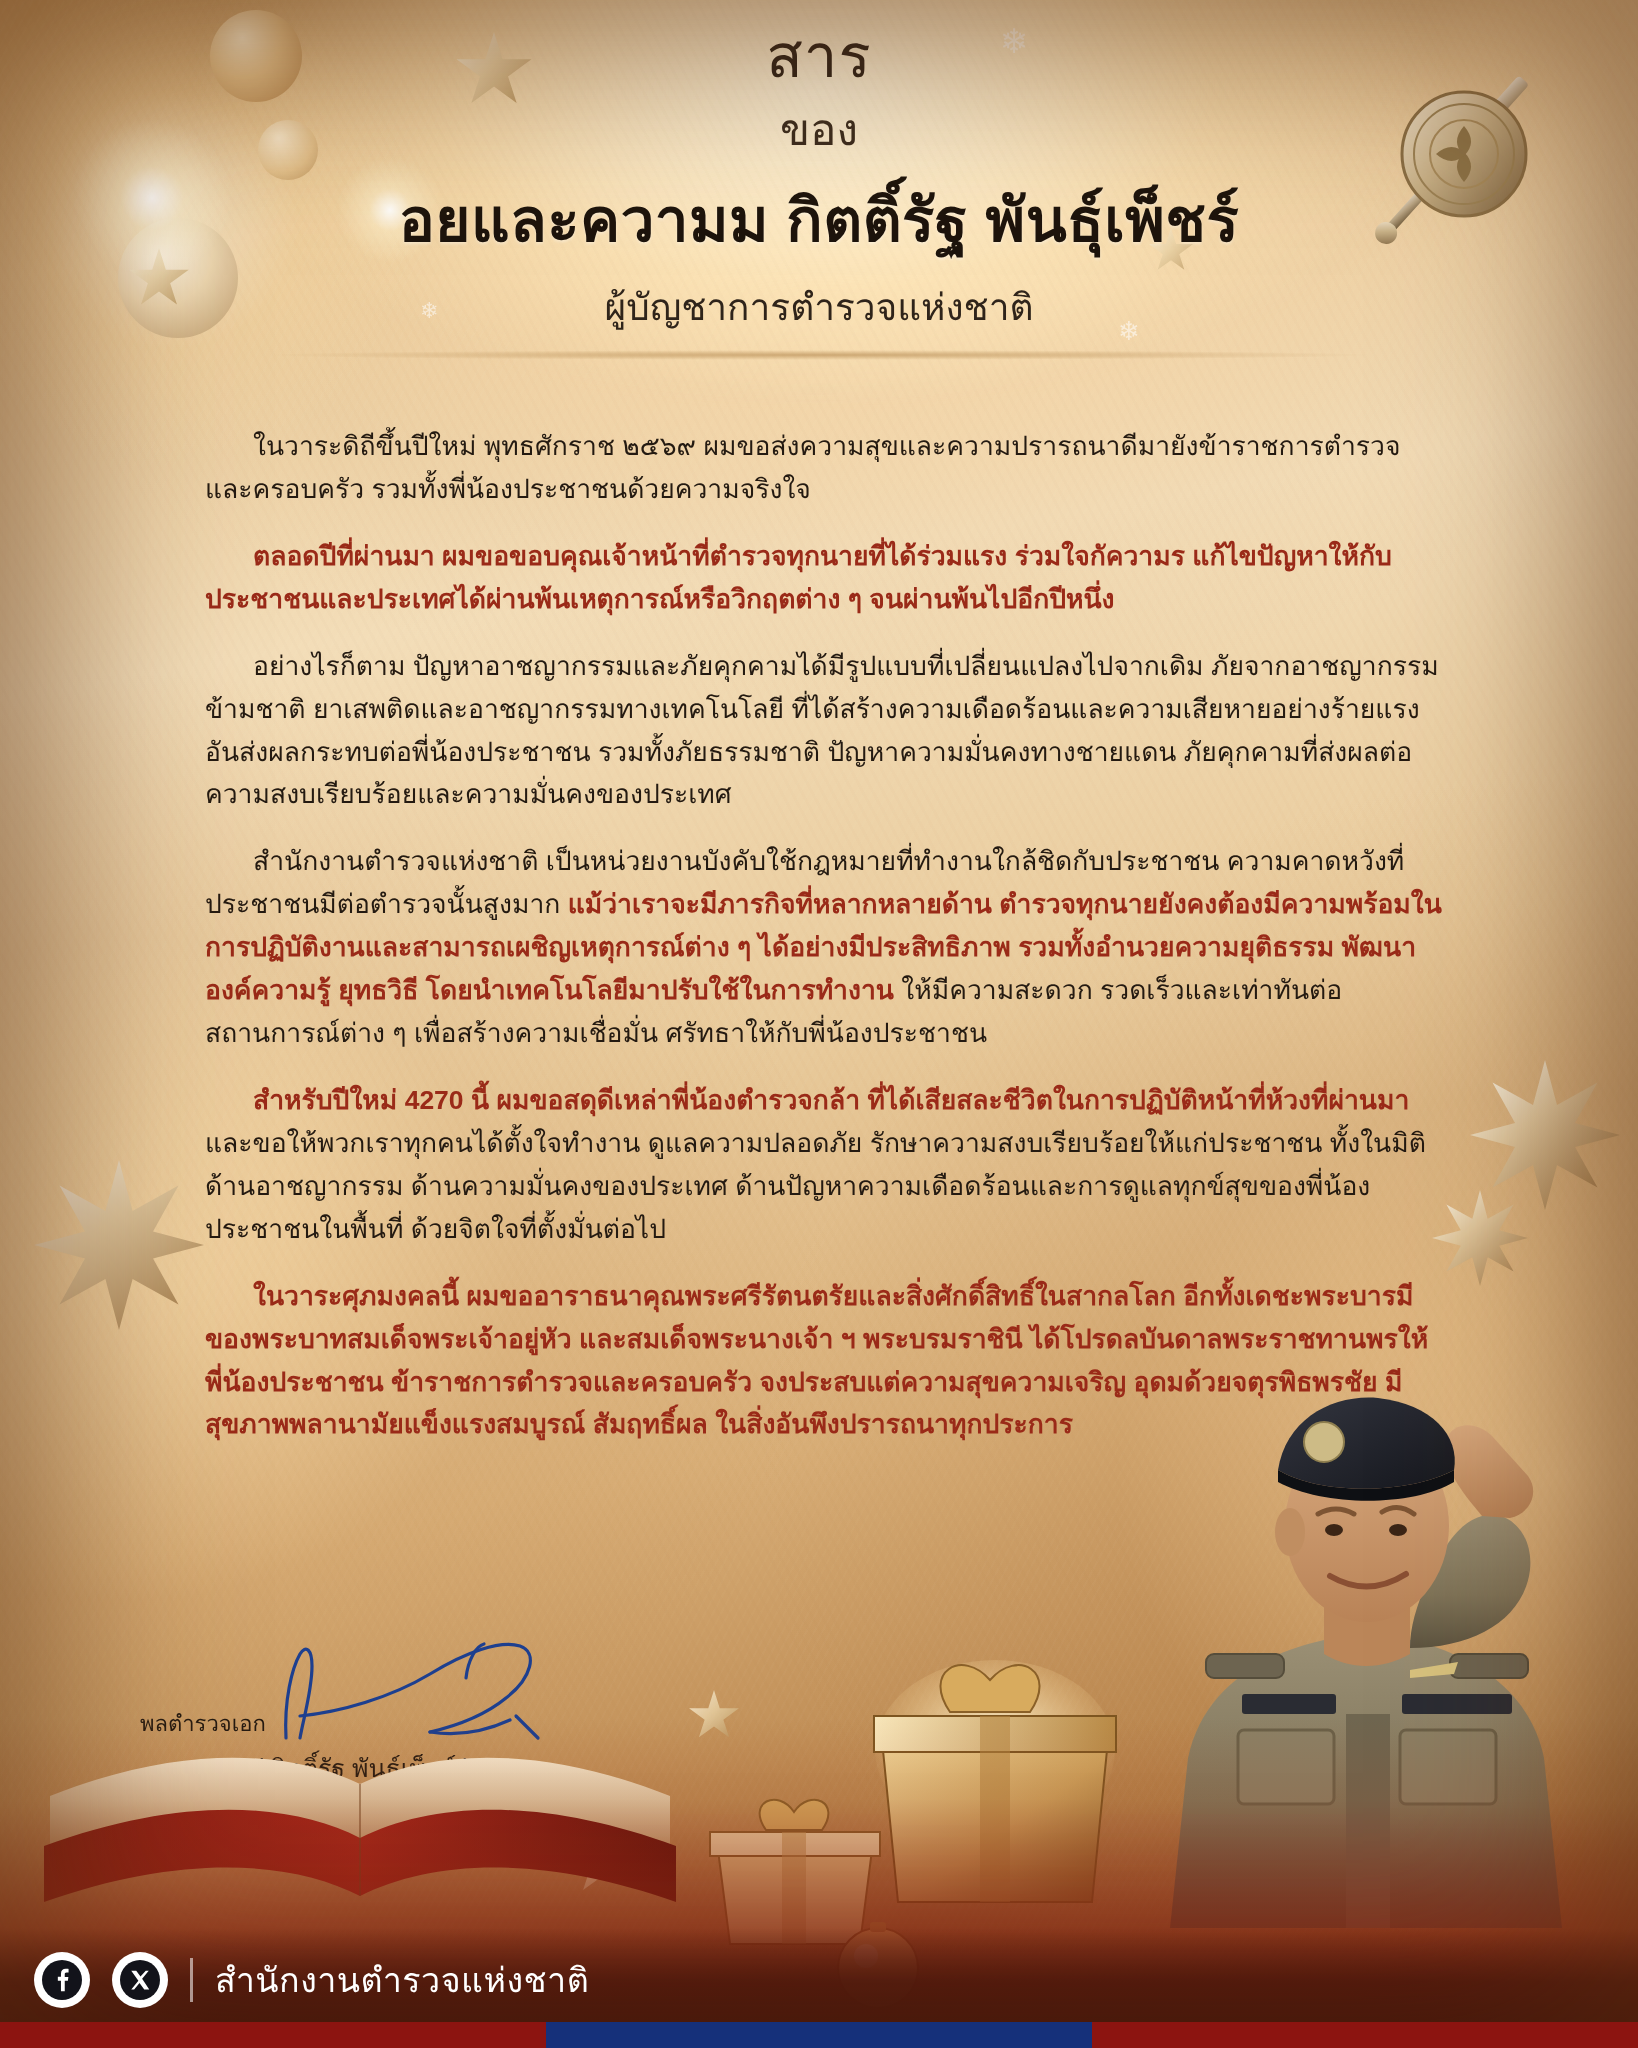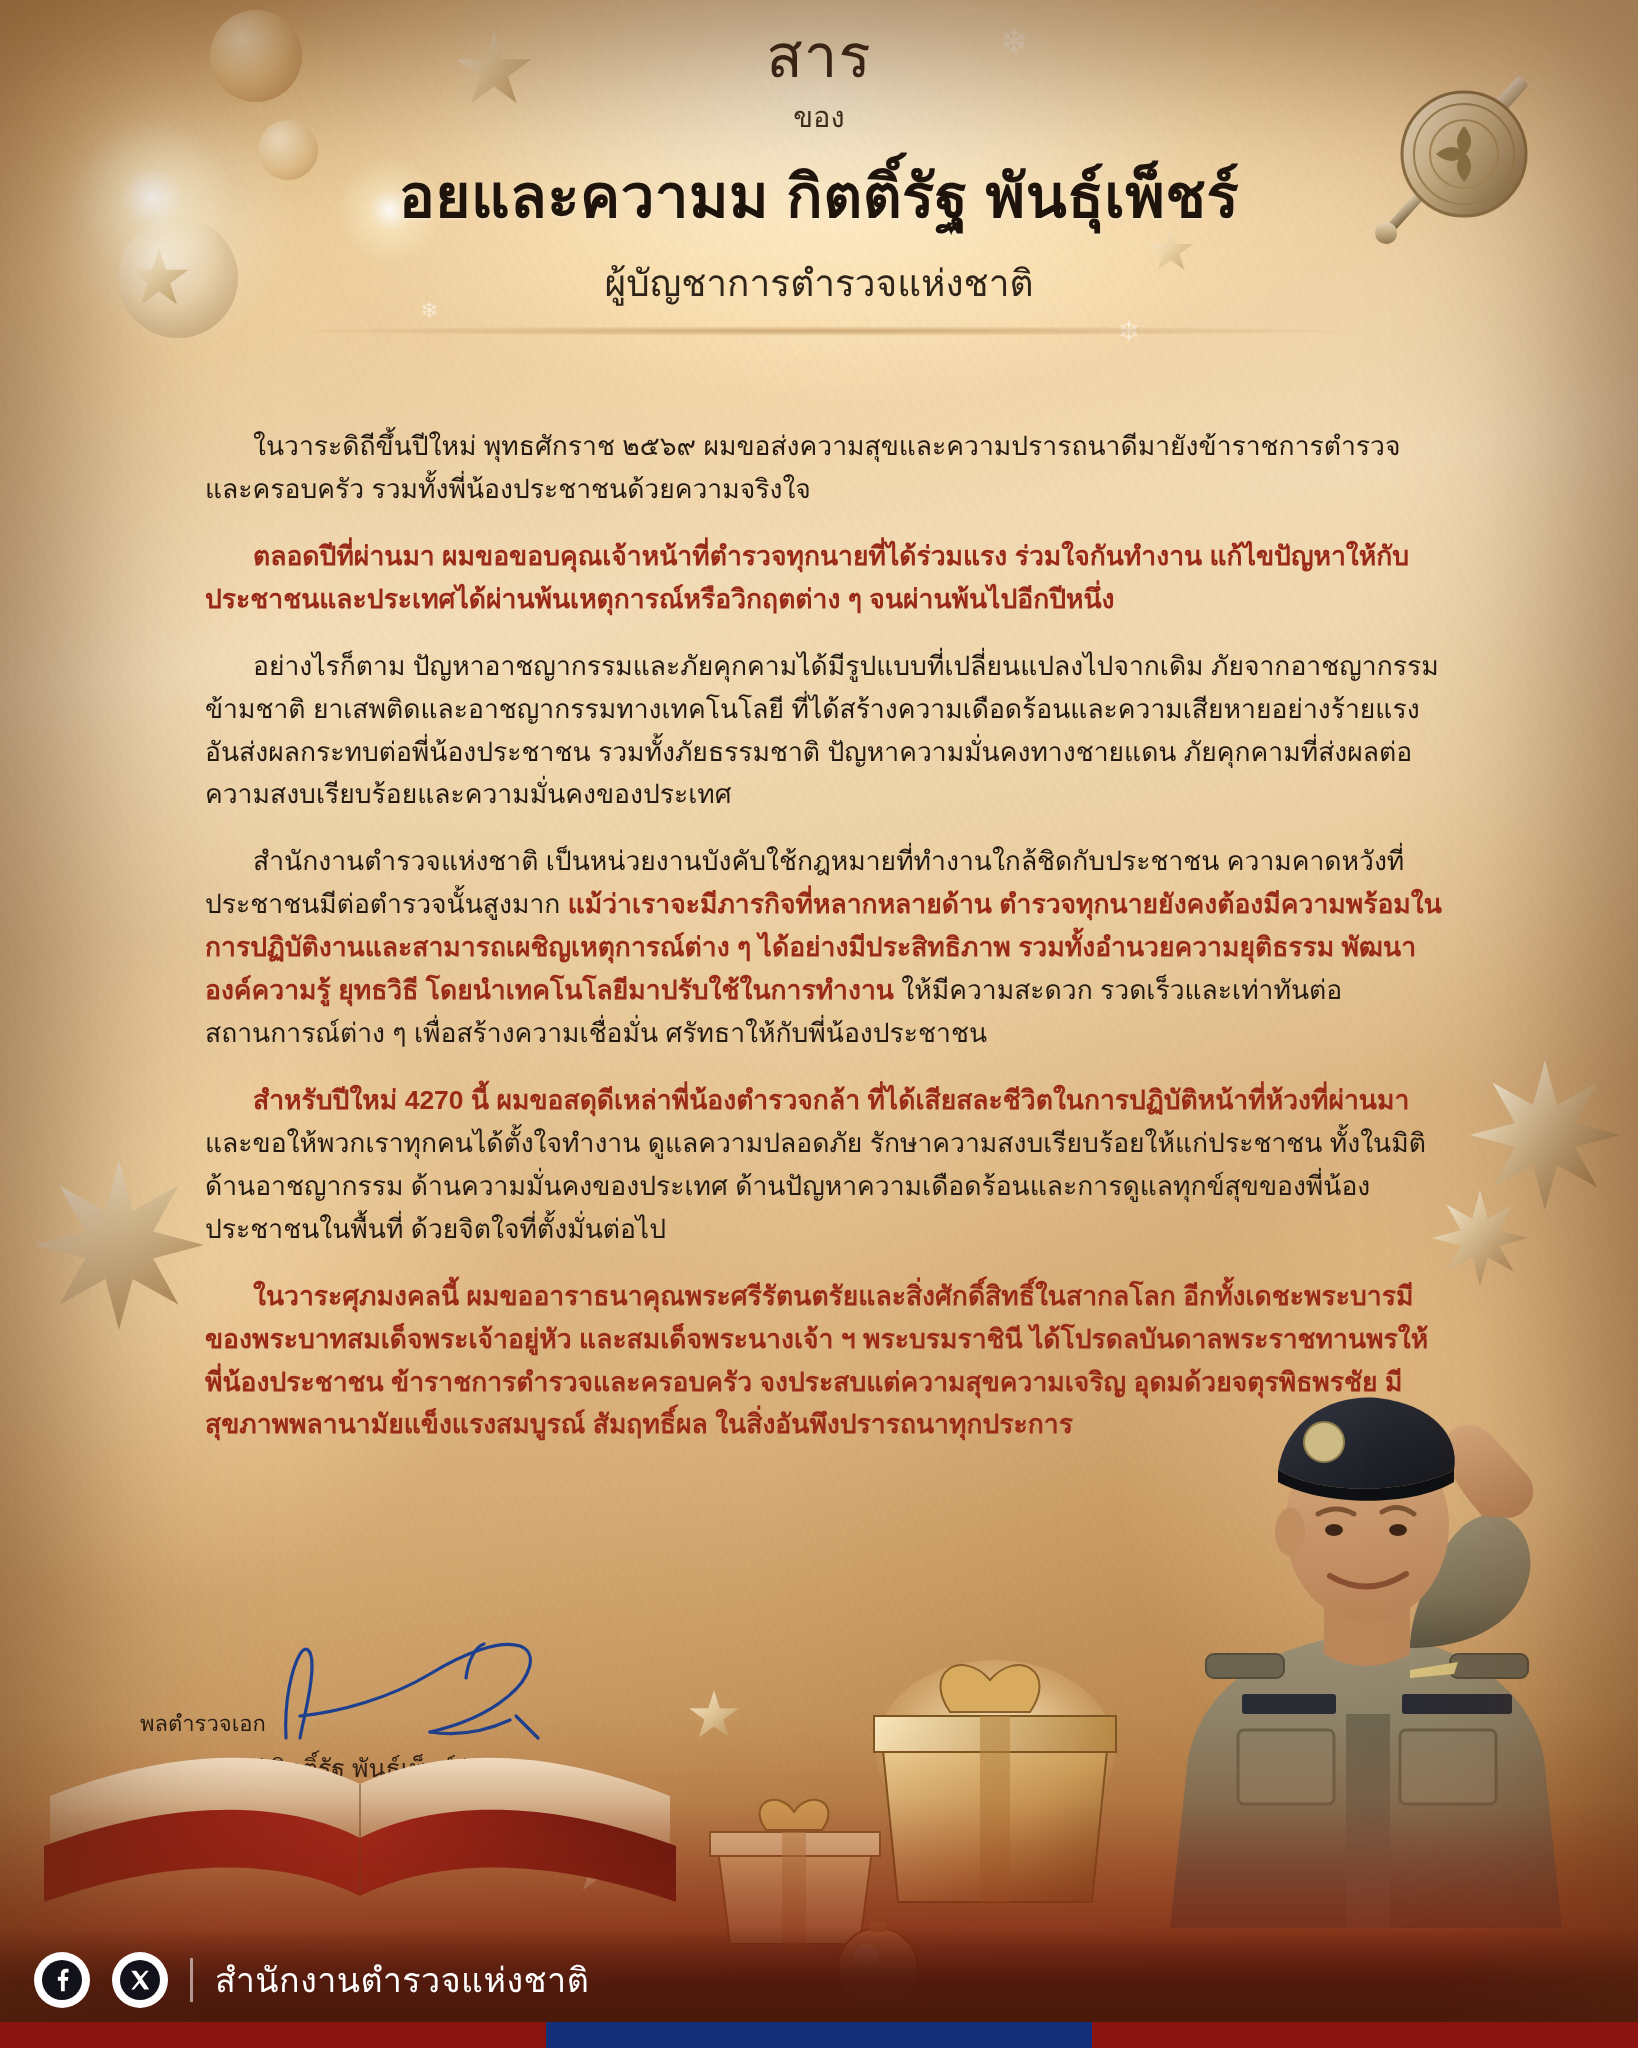--- a/index.html
+++ b/index.html
@@ -76,21 +76,21 @@
   .header { position: absolute; left: 0; right: 0; top: 24px; text-align: center; }
   .h-sara {
     font-family: "Liberation Sans", sans-serif;
     font-size: 60px;
     color: #2c2118;
     letter-spacing: 1px;
     line-height: 1.1;
   }
   .h-khong {
     font-family: "Liberation Sans", sans-serif;
-    font-size: 29px;
+    font-size: 44px;
     color: #3a2c1e;
     margin-top: 4px;
   }
   .h-name {
     font-family: "Liberation Sans", sans-serif;
     font-weight: bold;
     font-size: 60px;
     color: #1d140c;
     margin-top: 8px;
     letter-spacing: .5px;
@@ -240,21 +240,21 @@
   <div class="header">
     <div class="h-sara">สาร</div>
     <div class="h-khong">ของ</div>
     <div class="h-name">อยและความม กิตติ์รัฐ พันธุ์เพ็ชร์</div>
     <div class="h-position">ผู้บัญชาการตำรวจแห่งชาติ</div>
     <div class="divider"></div>
   </div>
 
   <div class="body-text">
     <p class="indent">ในวาระดิถีขึ้นปีใหม่ พุทธศักราช ๒๕๖๙ ผมขอส่งความสุขและความปรารถนาดีมายังข้าราชการตำรวจและครอบครัว รวมทั้งพี่น้องประชาชนด้วยความจริงใจ</p>
-    <p class="indent bold-red-para">ตลอดปีที่ผ่านมา ผมขอขอบคุณเจ้าหน้าที่ตำรวจทุกนายที่ได้ร่วมแรง ร่วมใจกันทำงาน แก้ไขปัญหาให้กับประชาชนและประเทศได้ผ่านพ้นเหตุการณ์หรือวิกฤตต่าง ๆ จนผ่านพ้นไปอีกปีหนึ่ง</p>
+    <p class="indent bold-red-para">ตลอดปีที่ผ่านมา ผมขอขอบคุณเจ้าหน้าที่ตำรวจทุกนายที่ได้ร่วมแรง ร่วมใจกัความร แก้ไขปัญหาให้กับประชาชนและประเทศได้ผ่านพ้นเหตุการณ์หรือวิกฤตต่าง ๆ จนผ่านพ้นไปอีกปีหนึ่ง</p>
     <p class="indent">อย่างไรก็ตาม ปัญหาอาชญากรรมและภัยคุกคามได้มีรูปแบบที่เปลี่ยนแปลงไปจากเดิม ภัยจากอาชญากรรมข้ามชาติ ยาเสพติดและอาชญากรรมทางเทคโนโลยี ที่ได้สร้างความเดือดร้อนและความเสียหายอย่างร้ายแรง อันส่งผลกระทบต่อพี่น้องประชาชน รวมทั้งภัยธรรมชาติ ปัญหาความมั่นคงทางชายแดน ภัยคุกคามที่ส่งผลต่อความสงบเรียบร้อยและความมั่นคงของประเทศ</p>
     <p class="indent"><span>สำนักงานตำรวจแห่งชาติ เป็นหน่วยงานบังคับใช้กฎหมายที่ทำงานใกล้ชิดกับประชาชน ความคาดหวังที่ประชาชนมีต่อตำรวจนั้นสูงมาก </span><span class="hl">แม้ว่าเราจะมีภารกิจที่หลากหลายด้าน ตำรวจทุกนายยังคงต้องมีความพร้อมในการปฏิบัติงานและสามารถเผชิญเหตุการณ์ต่าง ๆ ได้อย่างมีประสิทธิภาพ รวมทั้งอำนวยความยุติธรรม พัฒนาองค์ความรู้ ยุทธวิธี โดยนำเทคโนโลยีมาปรับใช้ในการทำงาน</span><span> ให้มีความสะดวก รวดเร็วและเท่าทันต่อสถานการณ์ต่าง ๆ เพื่อสร้างความเชื่อมั่น ศรัทธาให้กับพี่น้องประชาชน</span></p>
     <p class="indent"><span class="hl">สำหรับปีใหม่ 4270 นี้ ผมขอสดุดีเหล่าพี่น้องตำรวจกล้า ที่ได้เสียสละชีวิตในการปฏิบัติหน้าที่ห้วงที่ผ่านมา</span><span> และขอให้พวกเราทุกคนได้ตั้งใจทำงาน ดูแลความปลอดภัย รักษาความสงบเรียบร้อยให้แก่ประชาชน ทั้งในมิติด้านอาชญากรรม ด้านความมั่นคงของประเทศ ด้านปัญหาความเดือดร้อนและการดูแลทุกข์สุขของพี่น้องประชาชนในพื้นที่ ด้วยจิตใจที่ตั้งมั่นต่อไป</span></p>
     <p class="indent bold-red-para">ในวาระศุภมงคลนี้ ผมขออาราธนาคุณพระศรีรัตนตรัยและสิ่งศักดิ์สิทธิ์ในสากลโลก อีกทั้งเดชะพระบารมีของพระบาทสมเด็จพระเจ้าอยู่หัว และสมเด็จพระนางเจ้า ฯ พระบรมราชินี ได้โปรดลบันดาลพระราชทานพรให้พี่น้องประชาชน ข้าราชการตำรวจและครอบครัว จงประสบแต่ความสุขความเจริญ อุดมด้วยจตุรพิธพรชัย มีสุขภาพพลานามัยแข็งแรงสมบูรณ์ สัมฤทธิ์ผล ในสิ่งอันพึงปรารถนาทุกประการ</p>
   </div>
 
   <div class="sign-block">
     <div class="sig-svg">
       <svg viewBox="0 0 330 150" width="330" height="150" aria-hidden="true">
         <g fill="none" stroke="#1d3f8f" stroke-width="3.2" stroke-linecap="round">

